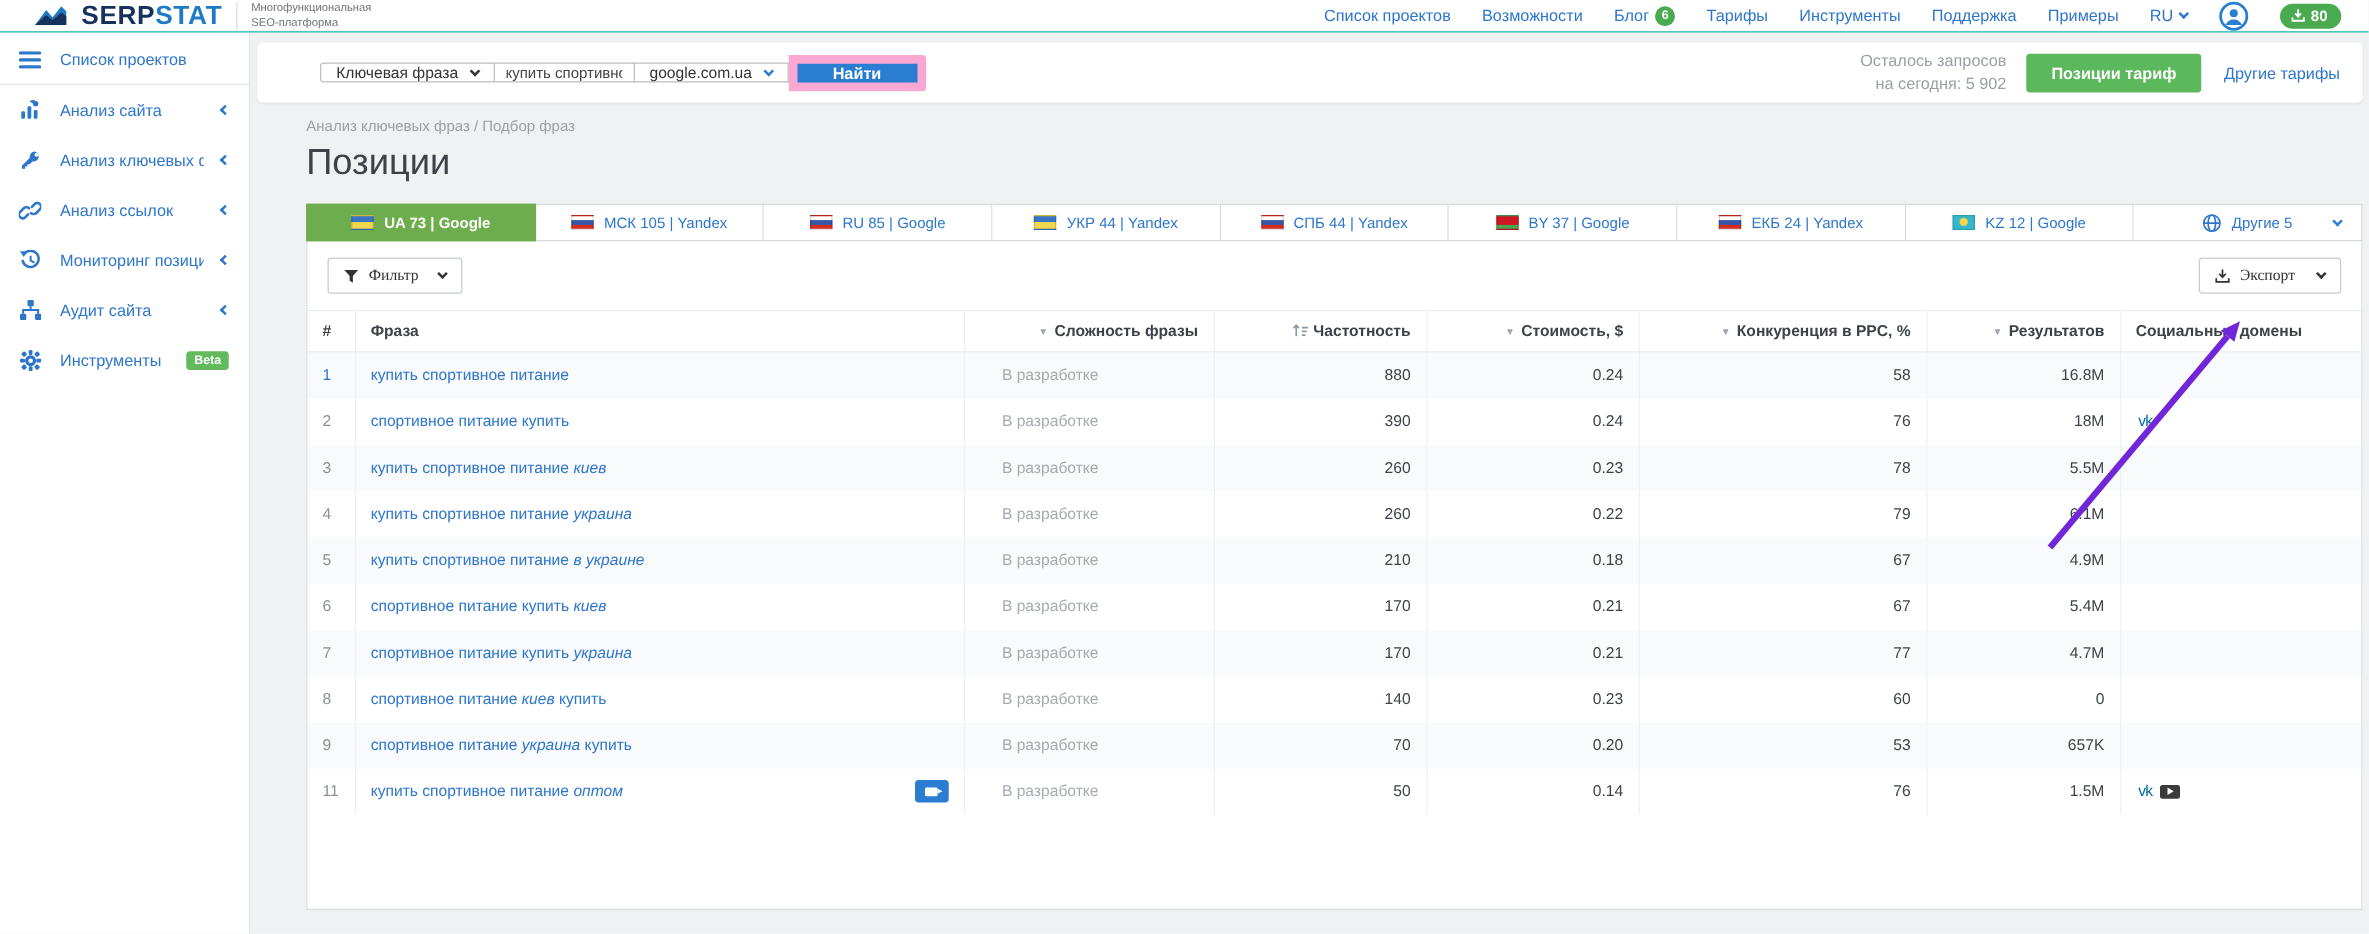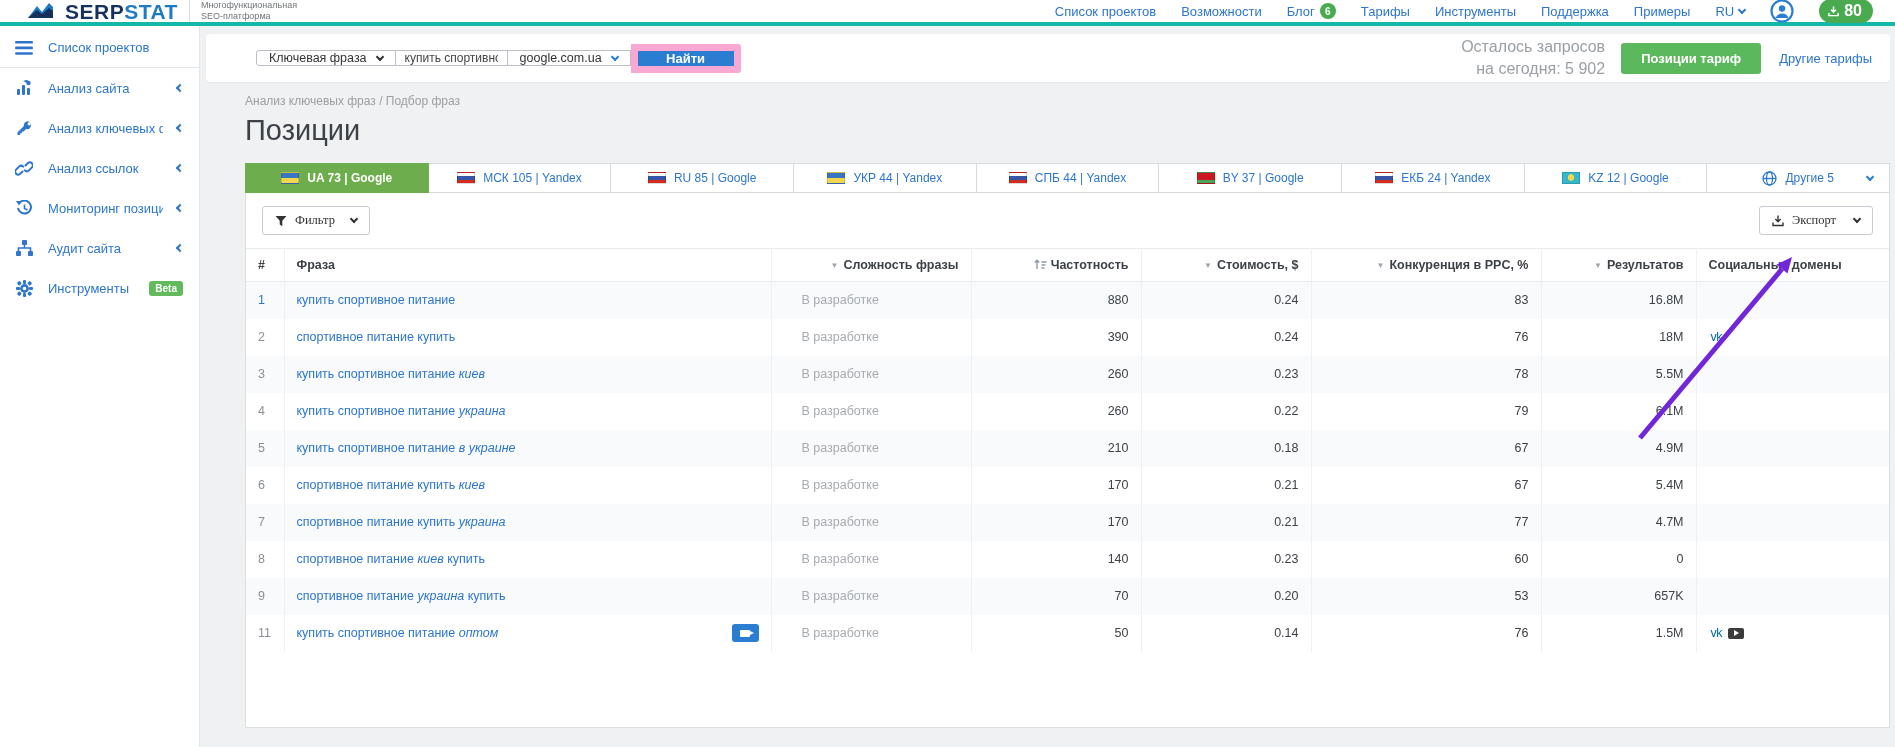--- a/index.html
+++ b/index.html
@@ -1,46 +1,46 @@
 <!DOCTYPE html>
 <html><head>
 <meta charset="utf-8">
 <style>
   * { margin:0; padding:0; box-sizing:border-box; }
   html,body { width:1895px; height:747px; overflow:hidden; font-family:"Liberation Sans","DejaVu Sans",sans-serif; background:#f0f1f2; }
-  .topbar { height:26px; background:#fff; border-bottom:4px solid #14b8a6; display:flex; align-items:center; padding:0 22px 0 26px; position:relative; z-index:5; }
+  .topbar { height:26px; background:#fff; border-bottom:1px solid #14b8a6; display:flex; align-items:center; padding:0 22px 0 26px; position:relative; z-index:5; }
   .brand { display:flex; align-items:center; gap:9px; }
   .logo-text { font-size:21px; font-weight:800; letter-spacing:.5px; line-height:1; }
   .logo-serp { color:#16325c; } .logo-stat { color:#1f7ac6; }
   .brand-divider { width:1px; height:22px; background:#d8dbde; margin:0 2px; }
   .tagline { font-size:9px; color:#6f7478; line-height:1.25; }
   .topnav { margin-left:auto; display:flex; align-items:center; gap:25px; }
   .nav-link { color:#2d76cc; font-size:13px; text-decoration:none; cursor:pointer; display:flex; align-items:center; gap:5px; white-space:nowrap; }
   .nav-badge { background:#4aaa4f; color:#fff; width:16px; height:16px; border-radius:50%; font-size:10px; font-weight:700; display:flex; align-items:center; justify-content:center; }
   .chev { display:inline-block; width:6px; height:6px; border-right:2px solid currentColor; border-bottom:2px solid currentColor; }
   .chev.down { transform:rotate(45deg); margin-top:-3px; }
   .chev.left { transform:rotate(135deg); }
-  .credits-pill { background:#4aaa4f; color:#fff; border-radius:13px; padding:3px 11px 3px 9px; display:flex; align-items:center; gap:5px; font-size:16px; font-weight:700; cursor:pointer; }
+  .credits-pill { background:#4aaa4f; color:#fff; border-radius:13px; padding:3px 11px 3px 9px; display:flex; align-items:center; gap:5px; font-size:12px; font-weight:700; cursor:pointer; }
   .app { display:flex; height:721px; }
   .sidebar { width:200px; background:#fff; border-right:1px solid #e3e6e8; flex-shrink:0; padding-top:2px; }
   .side-item { height:40px; display:flex; align-items:center; gap:14px; padding:0 16px 0 14px; color:#2d76cc; font-size:13px; cursor:pointer; }
   .side-item:first-child { border-bottom:1px solid #e3e6e8; }
   .side-item .icn { width:20px; display:flex; justify-content:center; }
   .side-item .lbl { flex:1; white-space:nowrap; overflow:hidden; }
   .beta { background:#62ba5c; color:#fff; font-size:10px; font-weight:700; padding:2px 6px; border-radius:3px; }
   .main { flex:1; position:relative; }
   .search-panel { margin:8px 5px 0 6px; background:#fff; border-radius:4px; height:48px; display:flex; align-items:center; padding:0 12px 0 50px; box-shadow:0 1px 2px rgba(0,0,0,.05); }
   .search-group { display:flex; align-items:center; height:29px; }
   .sel { border:1px solid #b9bfc4; display:flex; align-items:center; gap:10px; padding:0 12px; font-size:12.5px; color:#333; cursor:pointer; background:#fff; }
   .type-sel { border-radius:3px 0 0 3px; }
   .engine-sel { border-left:none; color:#333; }
   .engine-sel .chev { color:#2a7dd1; }
   .search-input { border:1px solid #b9bfc4; border-left:none; width:112px; padding:0 9px; font-size:12px; color:#444; font-family:inherit; outline:none; }
   .btn-find { background:#2a7dd1; border:7px solid #f9a8d4; color:#fff; font-weight:700; font-size:13px; width:110px; border-radius:0 3px 3px 0; cursor:pointer; font-family:inherit; }
-  .quota { margin-left:auto; text-align:right; font-size:16px; color:#9aa0a5; line-height:1.35; }
+  .quota { margin-left:auto; text-align:right; font-size:13px; color:#9aa0a5; line-height:1.35; }
   .btn-upgrade { margin-left:16px; background:#5cb85c; border:none; color:#fff; font-weight:700; font-size:13px; padding:8px 20px; border-radius:3px; cursor:pointer; font-family:inherit; }
   .other-plans { margin-left:18px; margin-right:6px; color:#2d76cc; font-size:13px; text-decoration:none; cursor:pointer; white-space:nowrap; }
   .content { margin:0 5px 0 45px; }
   .breadcrumb { margin-top:12px; font-size:12px; color:#9b9fa3; }
   h1 { font-size:29px; font-weight:400; color:#3c4248; margin:6px 0 16px; }
   .tabs { display:flex; height:30px;justify-content:center; }
   .tab { flex:1; display:flex; align-items:center; justify-content:center; gap:8px; background:#fff; border:1px solid #d7dadd; border-left:none; color:#2d76cc; font-size:12px; cursor:pointer; position:relative; white-space:nowrap; }
   .tab:first-child { border-left:1px solid #d7dadd; }
   .tab.active { background:#6ead4d; border-color:#6ead4d; color:#fff; font-weight:700; }
   .flag { width:18px; height:12px; display:inline-block; border:1px solid rgba(0,0,0,.15); flex-shrink:0; }
@@ -356,21 +356,21 @@
               <tr class="first">
                 <td class="num-cell al">1</td>
                 <td class="al">
                   <div class="phrase-flex">
                     <a class="phrase"><span>купить спортивное питание</span></a>
                   </div>
                 </td>
                 <td class="diff al">В разработке</td>
                 <td class="val ar">880</td>
                 <td class="val ar">0.24</td>
-                <td class="val ar">83</td>
+                <td class="val ar">58</td>
                 <td class="val ar">16.8M</td>
                 <td class="al">
                   <div class="social-flex"></div>
                 </td>
               </tr>
               <tr>
                 <td class="num-cell al">2</td>
                 <td class="al">
                   <div class="phrase-flex">
                     <a class="phrase"><span>спортивное питание купить</span></a>

